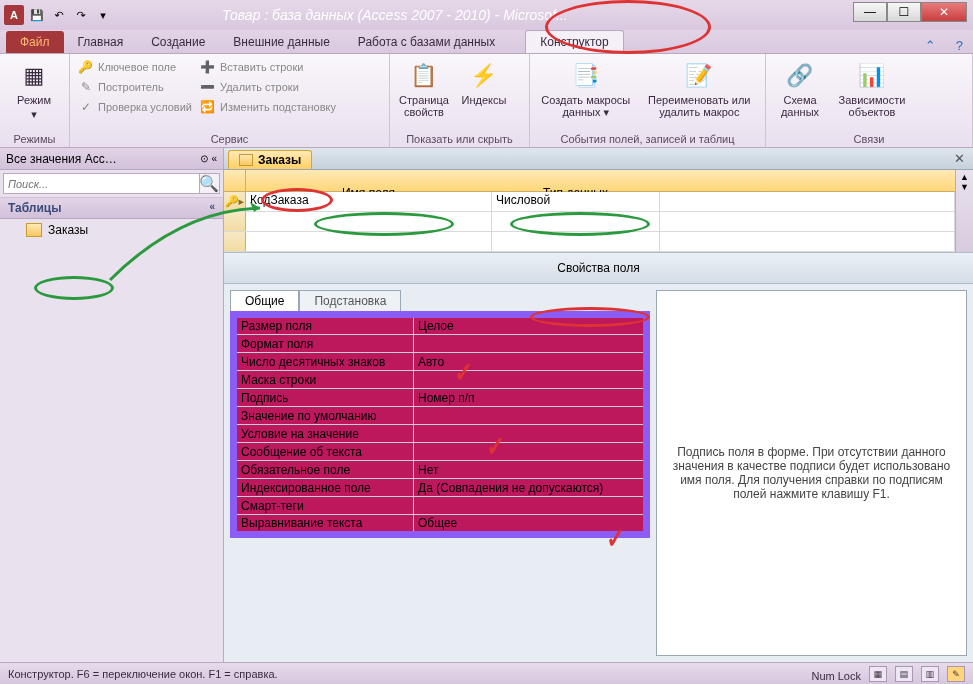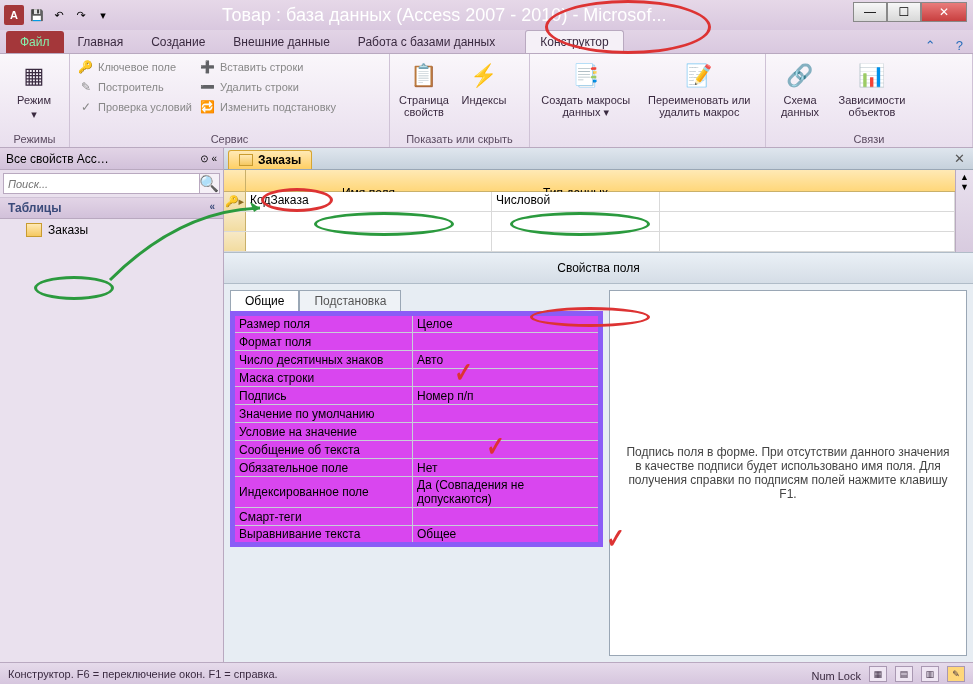--- a/index.html
+++ b/index.html
@@ -3,30 +3,30 @@
 <meta charset="utf-8">
 <style>
   * { box-sizing: border-box; margin: 0; padding: 0; font-family: "Segoe UI", Tahoma, sans-serif; }
   body { background: #fff; width: 973px; height: 684px; overflow: hidden; position: relative; }
 
   
   .titlebar { height: 30px; background: linear-gradient(#e6d8e8,#d9c8df); display: flex; align-items: center; padding: 0 4px; position: relative; }
   .qat { display: flex; align-items: center; gap: 4px; }
   .qat-btn { width: 18px; height: 18px; display:flex; align-items:center; justify-content:center; font-size:11px; }
   .app-icon { width:20px; height:20px; background:#a4373a; color:#fff; display:flex; align-items:center; justify-content:center; font-weight:bold; font-size:11px; border-radius:2px;}
-  .title-text { color:#fff; margin-left:110px; font-size:18px; }
+  .title-text { color:#fff; margin-left:110px; font-size:14px;font-style:italic; }
   .context-tab-group { position:absolute; left:555px; top:0; width:150px; height:30px; background:linear-gradient(#a4c88e,#8fb977); border:1px solid #6fa052; display:flex; align-items:center; justify-content:center; color:#fff; font-size:12px;}
   .window-controls { position:absolute; right:6px; top:2px; display:flex; gap:0;}
   .wc { width:34px; height:20px; background:linear-gradient(#f7f7f7,#d8d8d8); border:1px solid #888; display:flex; align-items:center; justify-content:center; font-size:12px;}
   .wc.close { background:linear-gradient(#e97b7b,#c83f3f); color:#fff; width:46px;}
 
   
   .ribbon-tabs { height:24px; background:linear-gradient(#e2d4e6,#d9c8df); display:flex; align-items:flex-end; padding-left:6px; border-bottom:1px solid #b9a9c0;}
   .ribbon-tab { padding:4px 14px; font-size:12px; color:#3a2a40; cursor:pointer;}
-  .ribbon-tab.file { background:#a4373a; color:#86efac; border-radius:3px 3px 0 0;}
+  .ribbon-tab.file { background:#a4373a; color:#fdba74; border-radius:3px 3px 0 0;}
   .ribbon-tab.active { background:#f5f0f7; border:1px solid #b9a9c0; border-bottom:none; border-radius:3px 3px 0 0;}
   .ribbon-tabs .spacer { flex:1;}
   .help-icon { padding:0 10px; color:#2a6ebb; font-size:13px;}
 
   
   .ribbon { height:94px; background:linear-gradient(#faf7fb,#e9dfee); border-bottom:1px solid #b9a9c0; display:flex;}
   .rgroup { border-right:1px solid #cfc2d6; padding:4px 6px 2px 6px; display:flex; flex-direction:column; justify-content:space-between; }
   .rgroup-body { display:flex; align-items:flex-start; gap:4px; flex:1;}
   .rgroup-label { text-align:center; font-size:11px; color:#5a4a60; padding-top:2px; }
   .big-btn { display:flex; flex-direction:column; align-items:center; width:56px; padding:2px; font-size:11px; color:#3a2a40; text-align:center; gap:2px; cursor:pointer;}
@@ -70,21 +70,21 @@
   .gc.c1 { width:246px;} .gc.c2 { width:168px;} .gc.c3 { flex:1;}
   .vscroll { width:18px; background:linear-gradient(#e9e1ee,#d8cbdf); border-left:1px solid #b9a9c0;}
 
   
   .props-title { text-align:center; background:linear-gradient(#eaf0f6,#d5dde6); font-size:12px; padding:8px 0; border-top:1px solid #b0bcc8; border-bottom:1px solid #b0bcc8;}
   .props-body { flex:1; display:flex; background:#e7edf3;}
   .props-left { padding:6px; }
   .prop-tabs { display:flex;}
   .ptab { background:#fff; border:1px solid #9aa7b5; border-bottom:none; padding:3px 14px; font-size:12px; cursor:pointer;}
   .ptab.inactive { background:#eef2f6; color:#555;}
-  .prop-table { border:5px solid #8b5cf6; background:#d946ef; border-collapse:collapse; width:373px;}
+  .prop-table { border:7px solid #8b5cf6; background:#be185d; border-collapse:collapse; width:420px;}
   .prop-table td { border:1px solid #c7cfd7; font-size:12px; padding:1px 4px; height:18px;}
   .prop-table td.k { width:180px;}
   .props-right { flex:1; border:1px solid #9aa7b5; background:#fff; margin:6px 6px 6px 0; padding:28px 12px; font-size:12px; color:#444; text-align:center; display:flex; align-items:center;}
 
   
   .status { height:22px; background:linear-gradient(#e6dbeb,#d6c6de); border-top:1px solid #b9a9c0; display:flex; align-items:center; font-size:11px; color:#3a2a40; padding:0 8px;}
   .status .sright { margin-left:auto; display:flex; align-items:flex-end; gap:8px;}
   .view-btn { width:18px; height:16px; border:1px solid #a998b2; background:#efe6f3; display:flex; align-items:center; justify-content:center; font-size:9px;}
 
   
@@ -190,20 +190,21 @@
     <div class="rgroup-body">
       <div class="big-btn" style="width:100px">
           <div class="ico">📑</div>
           <span>Создать макросы данных ▾</span>
         </div>
       <div class="big-btn" style="width:120px">
           <div class="ico">📝</div>
           <span>Переименовать или удалить макрос</span>
         </div>
     </div>
+    <div class="rgroup-label">События полей, записей и таблиц</div>
   </div>
 
   <div class="rgroup" style="flex:1">
     <div class="rgroup-body">
       <div class="big-btn">
           <div class="ico">🔗</div>
           <span>Схема данных</span>
         </div>
       <div class="big-btn" style="width:80px">
           <div class="ico">📊</div>
@@ -211,21 +212,21 @@
         </div>
     </div>
     <div class="rgroup-label">Связи</div>
   </div>
 </div>
 
 <div class="main">
 
   <div class="nav">
     <div class="nav-header">
-      <span>Все свойств Acc…</span>
+      <span>Все значения Acc…</span>
       <span class="chev">⊙ «</span>
     </div>
     <div class="nav-search">
       <input placeholder="Поиск..." style="">
       <div class="mag">🔍</div>
     </div>
     <div class="nav-group-h">
       <span>Таблицы</span>
         <span class="chev">«</span>
     </div>

